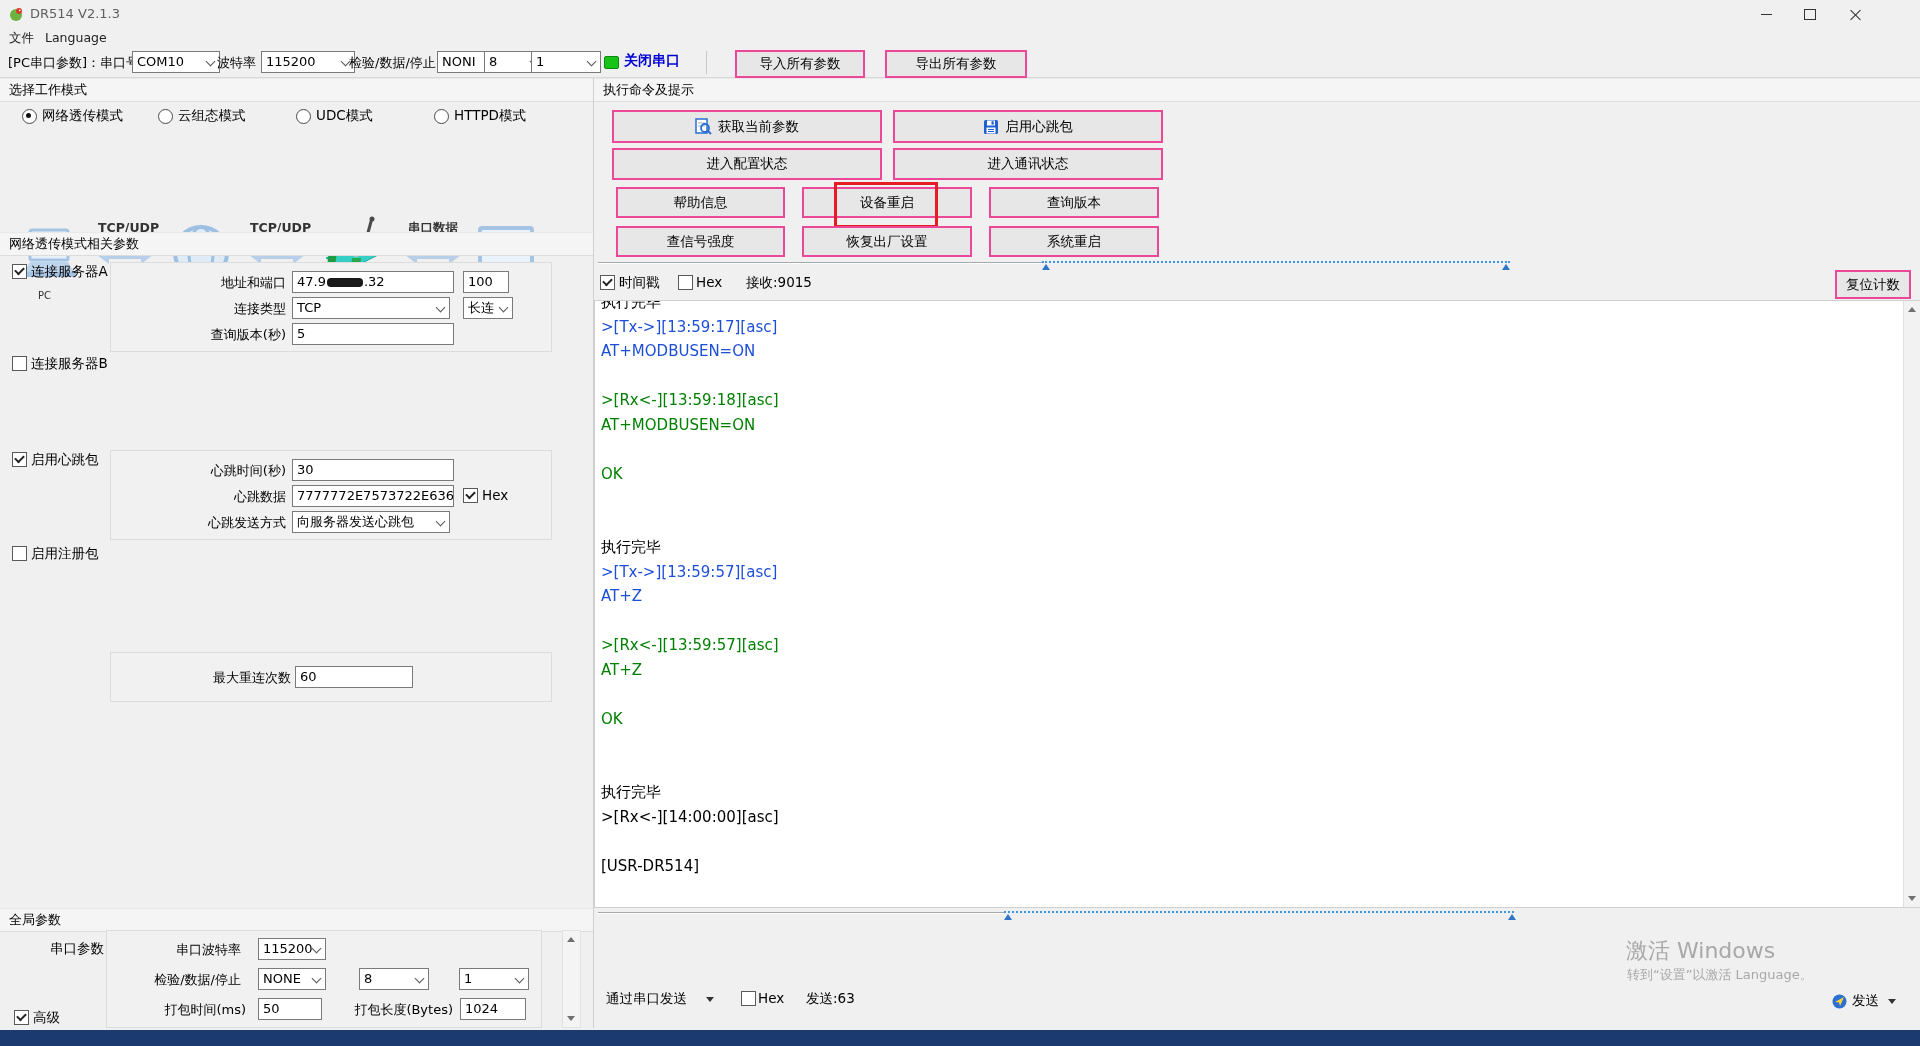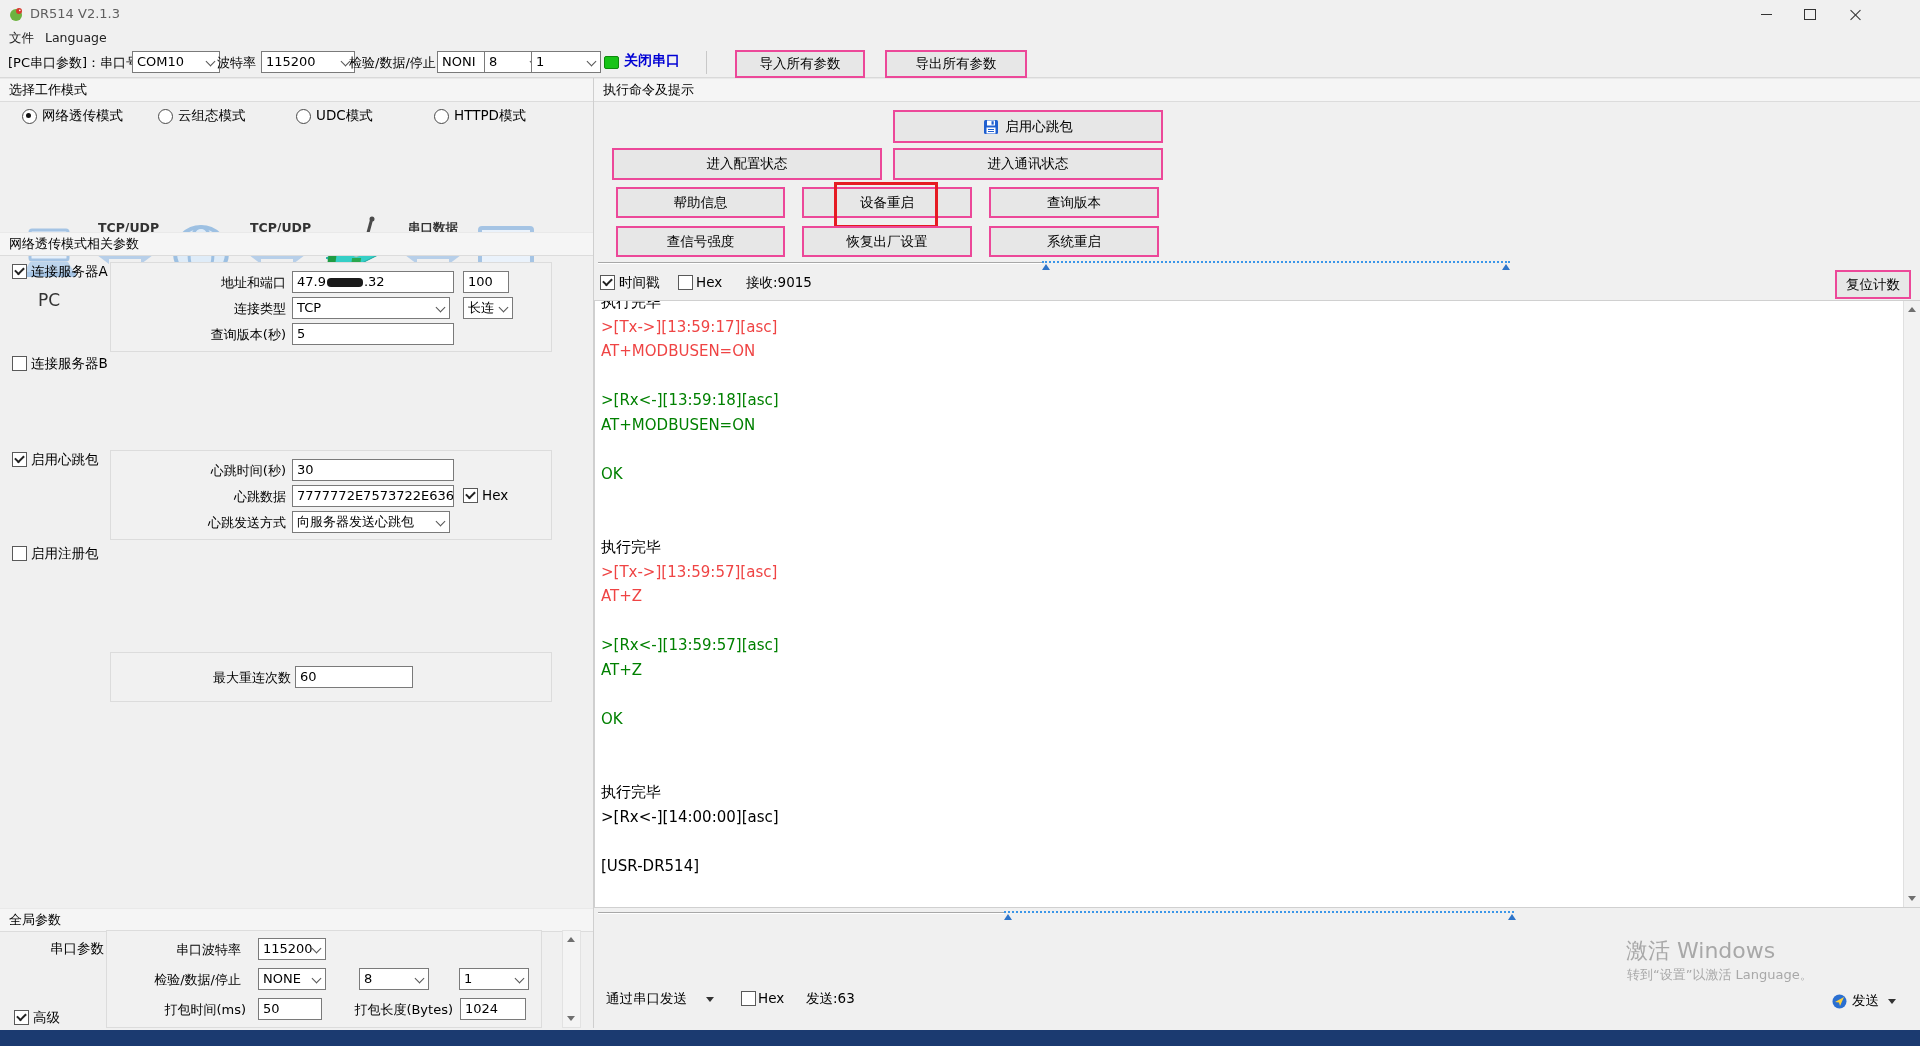--- a/index.html
+++ b/index.html
@@ -36,36 +36,36 @@
   .groupbox{position:absolute;border:1px solid #dcdcdc;background:#f1f1f1;}
   .check{position:absolute;width:13px;height:13px;background:#fff;border:1px solid #595959;}
   .check.on::after{content:"";position:absolute;left:2px;top:2px;width:7px;height:4px;border-left:2px solid #222;border-bottom:2px solid #222;transform:rotate(-45deg);}
   .radio{position:absolute;width:13px;height:13px;border:1px solid #4a4a4a;border-radius:50%;background:#fff;}
   .radio.on::after{content:"";position:absolute;left:3px;top:3px;width:5px;height:5px;border-radius:50%;background:#111;}
   .rlabel{position:absolute;font-size:13.5px;white-space:nowrap;}
   .flabel{position:absolute;font-size:13px;text-align:right;white-space:nowrap;}
   .redact{display:inline-block;width:36px;height:9px;background:#1a1a1a;border-radius:4px;vertical-align:middle;margin:0 1px;}
   
   .diagram{left:0;top:128px;width:590px;height:100px;}
-  .node-label{position:absolute;font-size:17px;color:#333;white-space:nowrap;}
+  .node-label{position:absolute;font-size:10px;color:#333;white-space:nowrap;}
   .link-label{position:absolute;font-size:12.5px;font-weight:bold;color:#333;white-space:nowrap;}
   
   .sb-track{position:absolute;background:#f4f4f4;border:1px solid #e2e2e2;}
   .sb-arrow{position:absolute;width:0;height:0;}
   .arr-up{border-left:4px solid transparent;border-right:4px solid transparent;border-bottom:5px solid #6f6f6f;}
   .arr-dn{border-left:4px solid transparent;border-right:4px solid transparent;border-top:5px solid #6f6f6f;}
   
   .red-highlight{position:absolute;border:3px solid #e61b23;background:transparent;}
   .groove{position:absolute;height:0;border-top:1px solid #a8a8a8;border-bottom:1px solid #fff;}
   .dotline{position:absolute;height:0;border-top:2px dotted #3b96e8;}
   .tri-up{position:absolute;width:0;height:0;border-left:4px solid transparent;border-right:4px solid transparent;border-bottom:6px solid #2e74c9;}
   .logbox{position:absolute;left:594px;top:300px;width:1326px;height:606px;background:#fff;border:1px solid #d0d0d0;overflow:hidden;}
   .logscroll{position:absolute;right:0;top:0;width:17px;height:100%;background:#f2f2f2;border-left:1px solid #e0e0e0;}
   .loglines{position:absolute;left:6px;top:-11px;font-size:15px;line-height:24.5px;white-space:pre;}
-  .ln-tx{color:#ef4444;} .ln-rx{color:#008000;} .ln-black{color:#000;}
+  .ln-tx{color:#1d4ed8;} .ln-rx{color:#008000;} .ln-black{color:#000;}
   .watermark1{position:absolute;color:#a8a8a8;font-size:22px;}
   .watermark2{position:absolute;color:#a8a8a8;font-size:13px;}
   .taskbar{left:0;top:1030px;width:1920px;height:16px;background:#1b3a70;}
   .caret-dn{display:inline-block;width:0;height:0;border-left:4px solid transparent;border-right:4px solid transparent;border-top:5px solid #333;margin-left:6px;vertical-align:middle;}
 </style>
 </head>
 <body>
 
 <div class="abs titlebar">
   <svg class="abs app-icon" viewBox="0 0 16 16">
@@ -244,20 +244,30 @@
 
   <div class="sb-track" style="left:562px;top:852px;width:17px;height:96px">
     <span class="sb-arrow arr-up" style="left:4px;top:6px"></span>
     <span class="sb-arrow arr-dn" style="left:4px;bottom:6px"></span>
   </div>
 </div>
 
 <div class="abs" style="left:594px;top:78px;width:1326px;height:950px">
   <div class="section-hd" style="left:0;top:0;width:1317px">执行命令及提示</div>
 
+  <div class="wbtn" style="left:18px;top:32px;width:266px;height:29px">
+    <svg width="17" height="17" viewBox="0 0 17 17" style="margin-right:6px">
+      <rect x="1" y="1" width="11" height="14" fill="#fff" stroke="#2a6fd1" stroke-width="1.5"></rect>
+      <line x1="3" y1="5" x2="10" y2="5" stroke="#9ab" stroke-width="1"></line>
+        <line x1="3" y1="8" x2="10" y2="8" stroke="#9ab" stroke-width="1"></line>
+      <circle cx="10" cy="10" r="4" fill="none" stroke="#2a6fd1" stroke-width="1.8"></circle>
+        <line x1="13" y1="13" x2="16" y2="16" stroke="#2a6fd1" stroke-width="2"></line>
+    </svg>
+    <span>获取当前参数</span>
+  </div>
   <div class="wbtn" style="left:299px;top:32px;width:266px;height:29px">
     <svg width="16" height="16" viewBox="0 0 16 16" style="margin-right:6px">
       <rect x="1" y="1" width="14" height="14" rx="1.5" fill="#1f5fd0"></rect>
       <rect x="4" y="1.5" width="8" height="5" fill="#fff"></rect>
         <rect x="8.5" y="2.2" width="2.2" height="3.4" fill="#1f5fd0"></rect>
       <rect x="3.5" y="8.5" width="9" height="6" fill="#fff"></rect>
         <line x1="5" y1="10.5" x2="11" y2="10.5" stroke="#1f5fd0" stroke-width="1"></line>
         <line x1="5" y1="12.5" x2="11" y2="12.5" stroke="#1f5fd0" stroke-width="1"></line>
     </svg>
     <span>启用心跳包</span>

